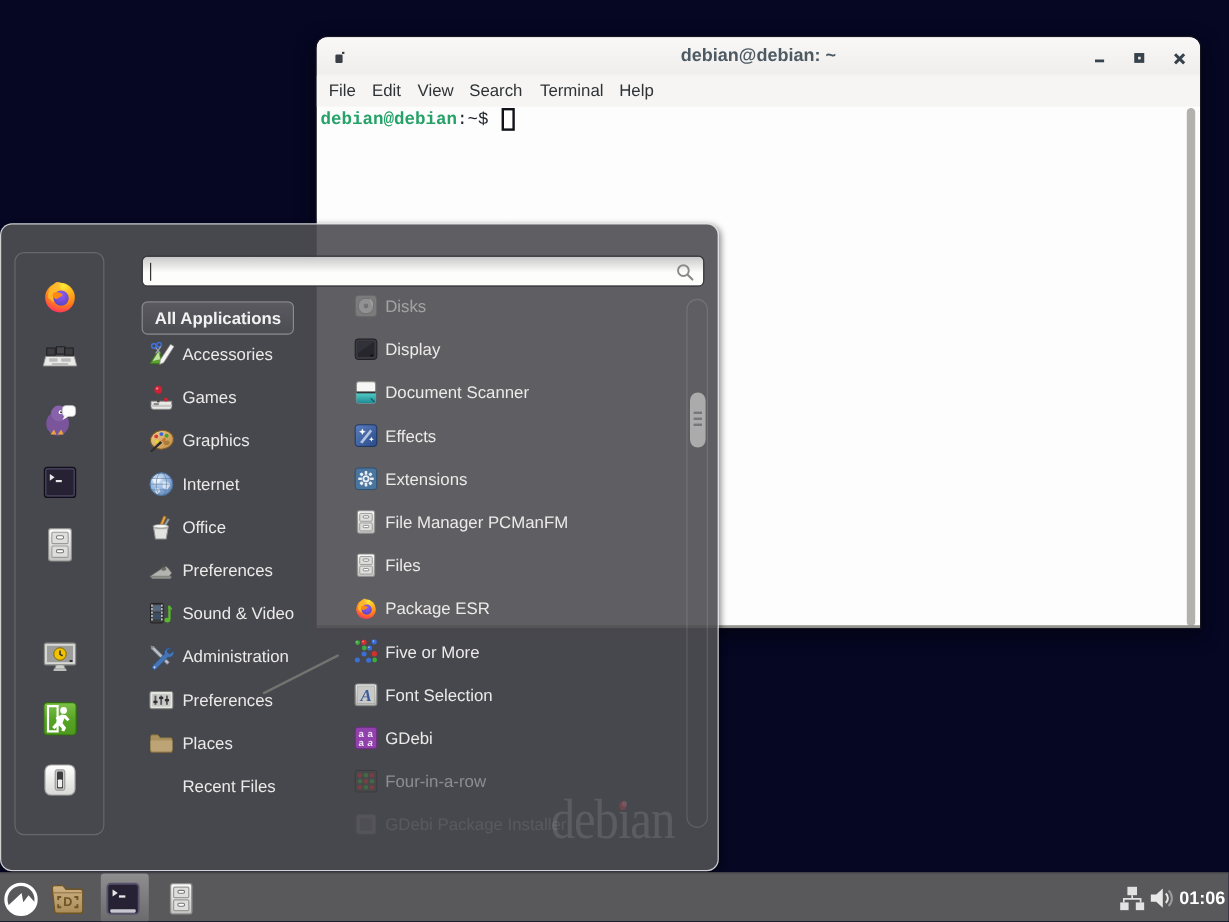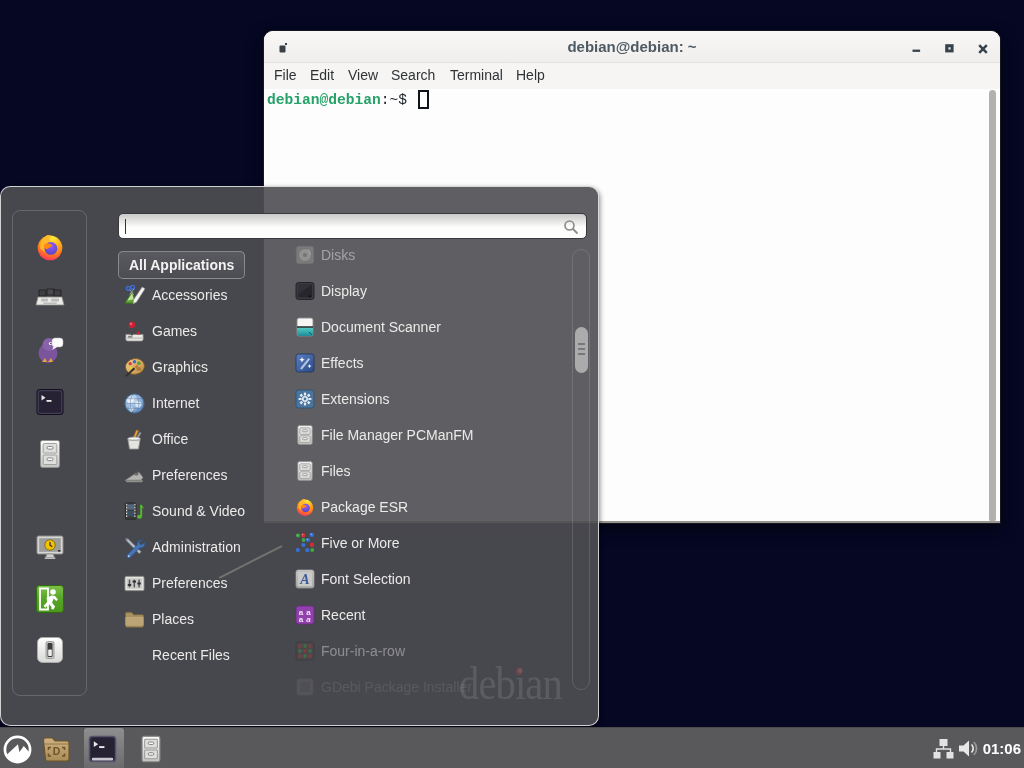--- a/index.html
+++ b/index.html
@@ -438,21 +438,21 @@
       <span class="tx">Font Selection</span>
     </div>
     <div class="app" style="top:418px">
       <span class="ic"><svg width="20" height="20" viewBox="0 0 20 20">
       <rect x="1" y="1" width="18" height="18" rx="2.4" fill="#9141ac" stroke="#6a2a80" stroke-width="0.8"></rect>
       <text x="6" y="9.5" font-family="Liberation Sans" font-size="8" font-weight="bold" fill="#f0e6f4" text-anchor="middle">a</text>
       <text x="13.5" y="9.5" font-family="Liberation Sans" font-size="8" font-weight="bold" fill="#f0e6f4" text-anchor="middle">a</text>
       <text x="6" y="17" font-family="Liberation Sans" font-size="8" font-weight="bold" fill="#f0e6f4" text-anchor="middle">a</text>
       <text x="13.5" y="17" font-family="Liberation Sans" font-size="8" font-style="italic" font-weight="bold" fill="#f0e6f4" text-anchor="middle">a</text>
     </svg></span>
-      <span class="tx">Recent</span>
+      <span class="tx">GDebi</span>
     </div>
     <div class="app dim2" style="top:454px">
       <span class="ic"><svg width="20" height="20" viewBox="0 0 20 20">
       <rect x="1" y="1" width="18" height="18" rx="2" fill="#4a4a48" stroke="#2a2a28" stroke-width="0.8"></rect>
       <g>
             <circle cx="5" cy="5" r="1.9" fill="#c23434"></circle>
             <circle cx="10" cy="5" r="1.9" fill="#3a9a3a"></circle>
             <circle cx="15" cy="5" r="1.9" fill="#c23434"></circle>
       <circle cx="5" cy="10" r="1.9" fill="#3a9a3a"></circle>
             <circle cx="10" cy="10" r="1.9" fill="#c23434"></circle>

